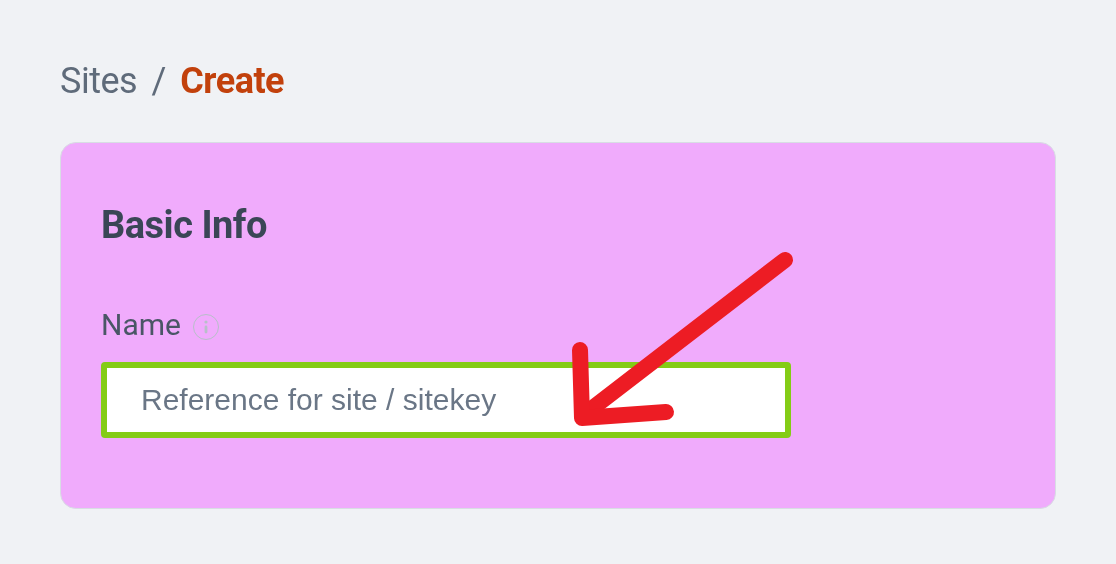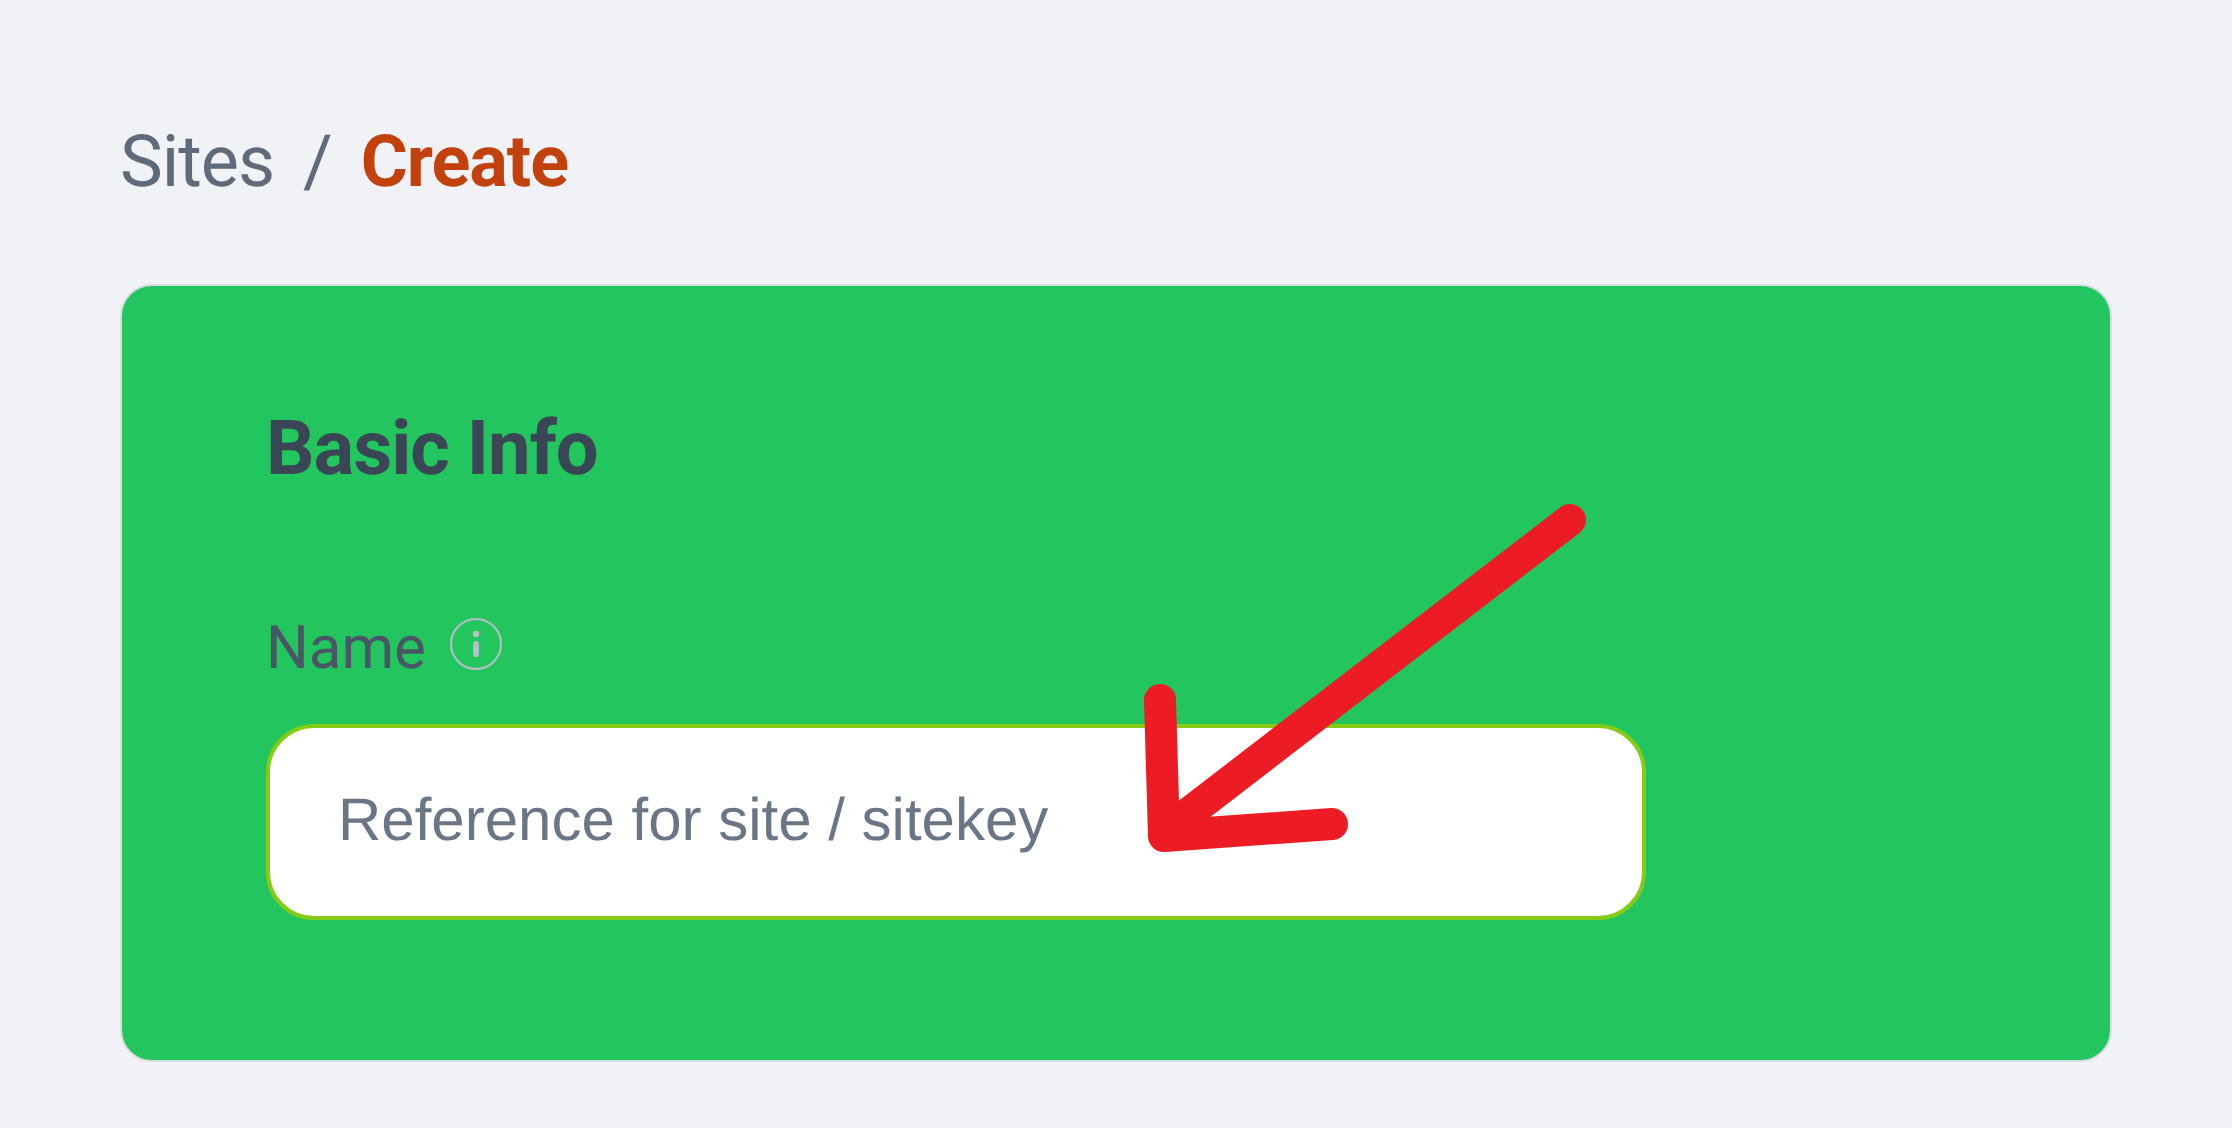--- a/index.html
+++ b/index.html
@@ -23,35 +23,36 @@
     }
     .breadcrumb .sep {
       margin: 0 6px;
       color: #5f6b7a;
     }
     .breadcrumb .current {
       font-weight: 700;
       color: #c2410c;
     }
     .card {
-      background: #22c55e;
+      background: #f0abfc;
       border: 1px solid #d8dde4;
       border-radius: 16px;
-      padding: 60px 60px 70px 72px;
+      padding: 60px 60px 70px 40px;
       margin-top: 39px;
     }
     .card-title {
       font-size: 38px;
       font-weight: 700;
       color: #3a4656;
       margin-bottom: 60px;
       letter-spacing: -0.5px;
     }
     .field-label-row {
       display: flex;
+      align-items: center;
       gap: 12px;
       margin-bottom: 20px;
     }
     .field-label {
       font-size: 30px;
       font-weight: 400;
       color: #4a5666;
     }
     .info-icon {
       width: 26px;
@@ -62,23 +63,23 @@
       align-items: center;
       justify-content: center;
       color: #b8bfc9;
       cursor: pointer;
       position: relative;
       top: 2px;
     }
     .info-icon svg { display: block; }
     .text-input {
       width: 690px;
-      height: 98px;
-      border: 2px solid #84cc16;
-      border-radius: 24px;
+      height: 76px;
+      border: 6px solid #84cc16;
+      border-radius: 4px;
       background: #ffffff;
       font-size: 30px;
       font-weight: 400;
       color: #404e60;
       padding: 0 34px;
       outline: none;
     }
     .text-input::placeholder {
       color: #6a7686;
       opacity: 1;

